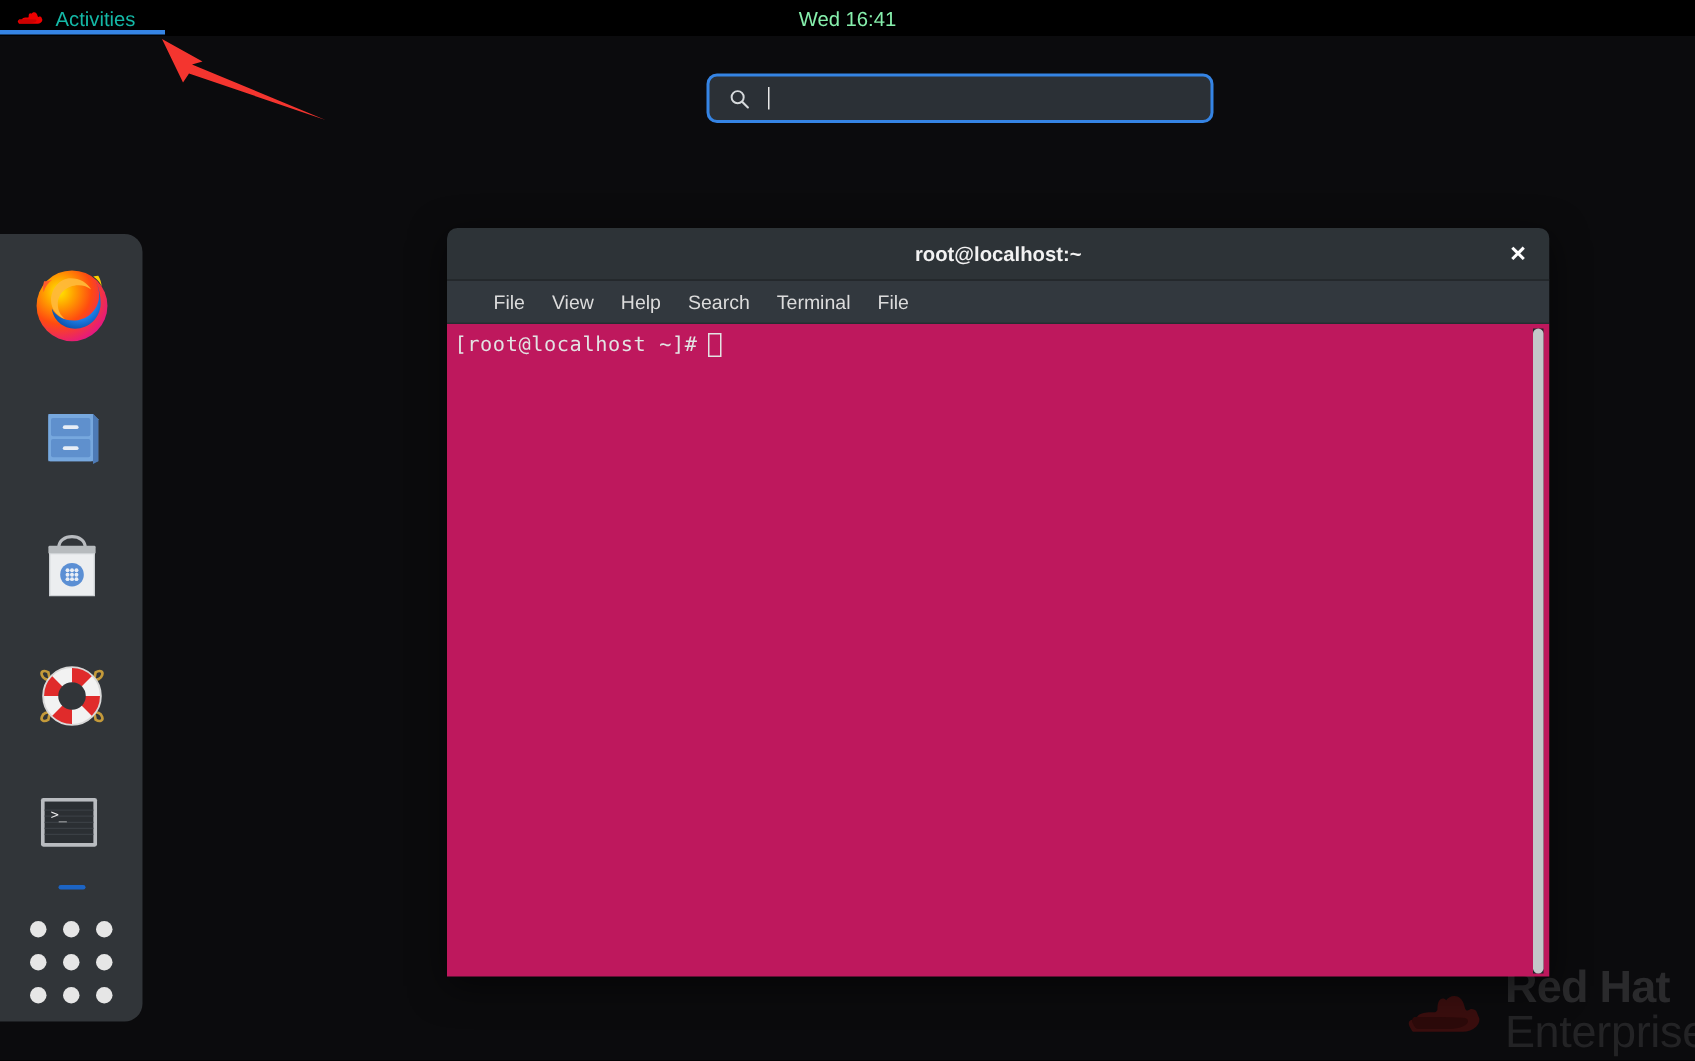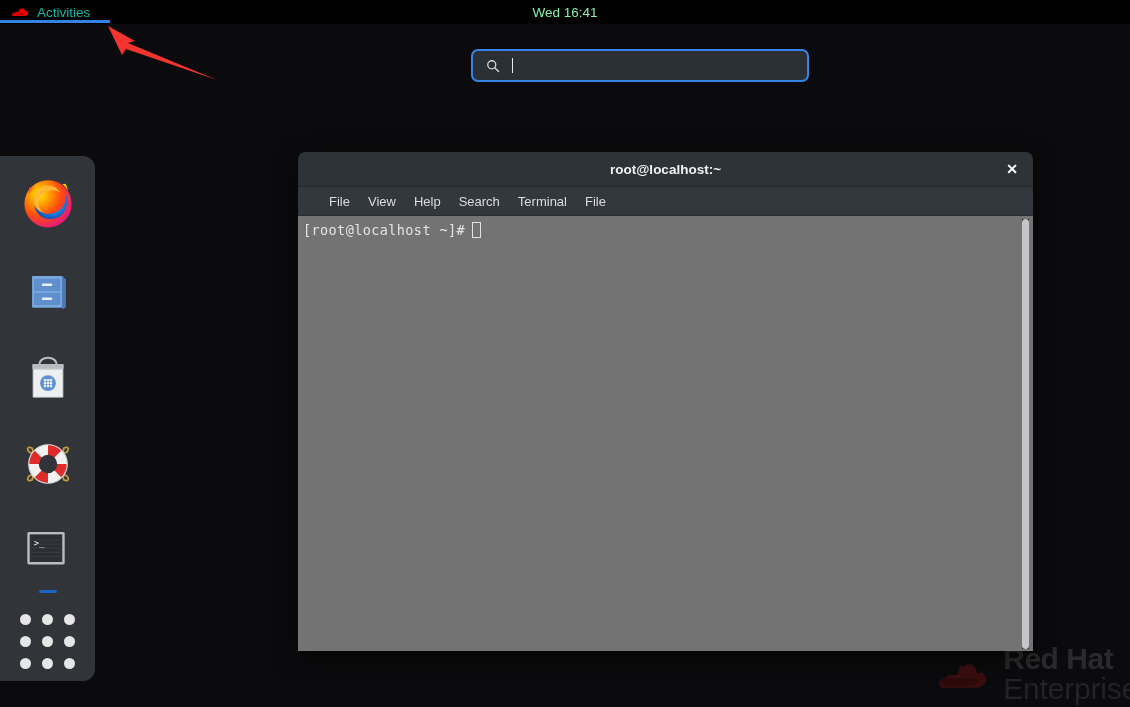--- a/index.html
+++ b/index.html
@@ -248,21 +248,21 @@
   }
   .menu-item {
     font-size: 13px;
     color: #dcdcdc;
     padding: 3px 9px;
     border-radius: 3px;
   }
   #terminal-body {
     position: relative;
     height: 436px;
-    background: #737373;
+    background: #be185d;
     padding: 6px 0 0 3px;
     box-sizing: border-box;
     font-family: "DejaVu Sans Mono", monospace;
   }
   #terminal-line {
     font-size: 13.5px;
     color: #e3e3e3;
     letter-spacing: 0.4px;
     display: flex;
     align-items: center;

